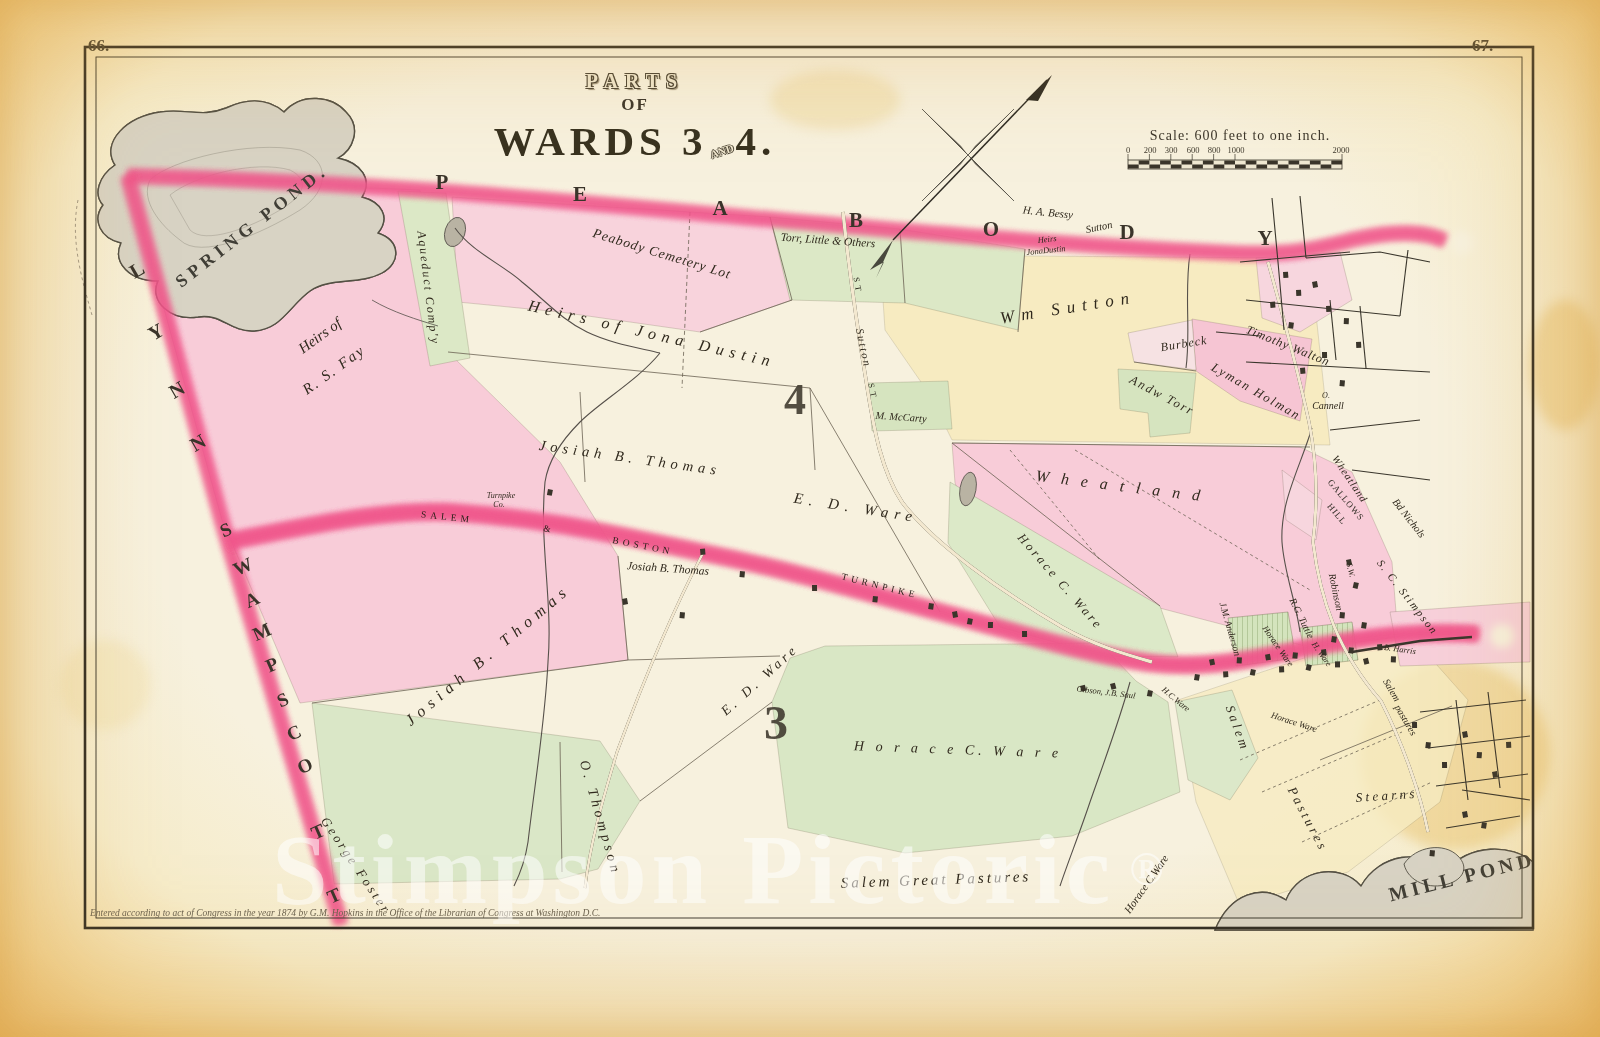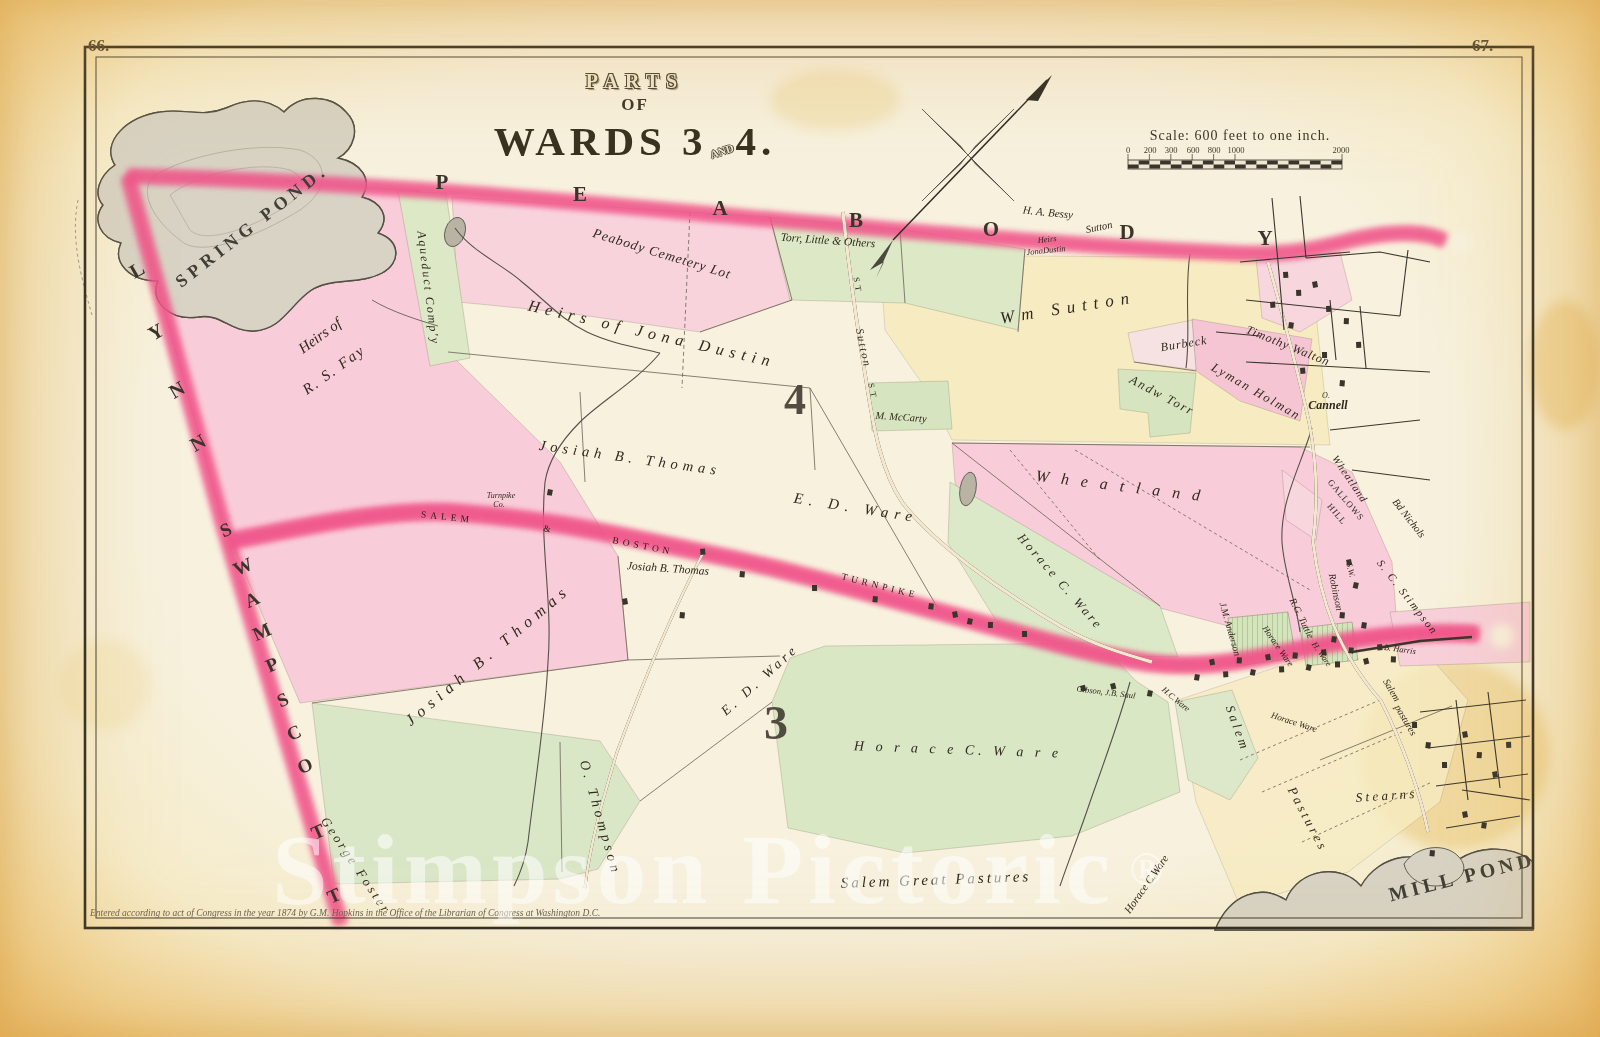--- a/index.html
+++ b/index.html
@@ -343,21 +343,21 @@
       <div class="lbl n" style="left: 1046px; top: 250px; font-size: 8.5px; --r: -6deg;">JonaDustin</div>
       <div class="lbl n" style="left: 1068px; top: 308px; font-size: 17px; --r: -9deg; letter-spacing: 7px;">Wm  Sutton</div>
       <div class="lbl road" style="left: 858px; top: 286px; font-size: 8.5px; --r: 80deg;">ST</div>
       <div class="lbl n" style="left: 864px; top: 348px; font-size: 11px; --r: 78deg; letter-spacing: 2px;">Sutton</div>
       <div class="lbl road" style="left: 873px; top: 392px; font-size: 8.5px; --r: 78deg;">ST</div>
       <div class="lbl n" style="left: 1184px; top: 344px; font-size: 12px; --r: -9deg; letter-spacing: 1px;">Burbeck</div>
       <div class="lbl n" style="left: 1288px; top: 346px; font-size: 12px; --r: 22deg; letter-spacing: 1px;">Timothy Walton</div>
       <div class="lbl n" style="left: 1162px; top: 396px; font-size: 12.5px; --r: 28deg; letter-spacing: 2px;">Andw Torr</div>
       <div class="lbl n" style="left: 1256px; top: 392px; font-size: 12.5px; --r: 30deg; letter-spacing: 2px;">Lyman Holman</div>
       <div class="lbl n" style="left: 1326px; top: 395px; font-size: 8px; --r: 0deg;">O.</div>
-      <div class="lbl n" style="left: 1328px; top: 405px; font-size: 12px; font-weight: bold; --r: 0deg;">Cannell</div>
+      <div class="lbl n" style="left: 1328px; top: 405px; font-size: 10px; --r: 0deg;">Cannell</div>
       <div class="lbl n" style="left: 901px; top: 417px; font-size: 10.5px; --r: 4deg;">M. McCarty</div>
       <div class="lbl ward" style="left: 795px; top: 399px; font-size: 44px; --r: 0deg;">4</div>
       <div class="lbl ward" style="left: 776px; top: 722px; font-size: 48px; --r: 0deg;">3</div>
       <div class="lbl n" style="left: 630px; top: 458px; font-size: 14.5px; --r: 8deg; letter-spacing: 5px;">Josiah  B.  Thomas</div>
       <div class="lbl n" style="left: 501px; top: 495px; font-size: 8px; --r: 0deg;">Turnpike</div>
       <div class="lbl n" style="left: 499px; top: 504px; font-size: 8px; --r: 0deg;">Co.</div>
       <div class="lbl road" style="left: 447px; top: 517px; font-size: 9.5px; --r: 6deg;">SALEM</div>
       <div class="lbl road" style="left: 549px; top: 529px; font-size: 9.5px; --r: 8deg;">&amp;</div>
       <div class="lbl road" style="left: 643px; top: 546px; font-size: 9.5px; --r: 11deg;">BOSTON</div>
       <div class="lbl road" style="left: 880px; top: 586px; font-size: 9.5px; --r: 14deg;">TURNPIKE</div>

